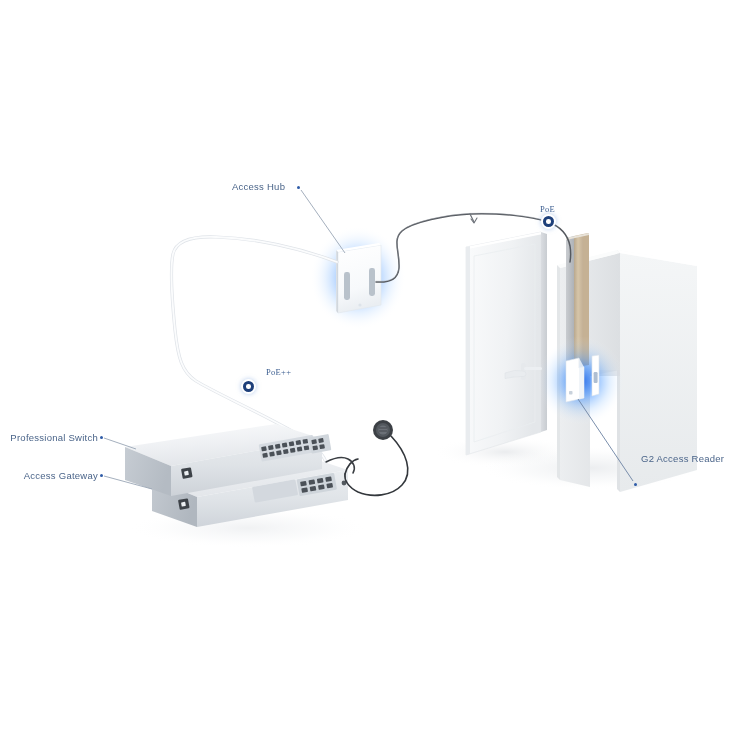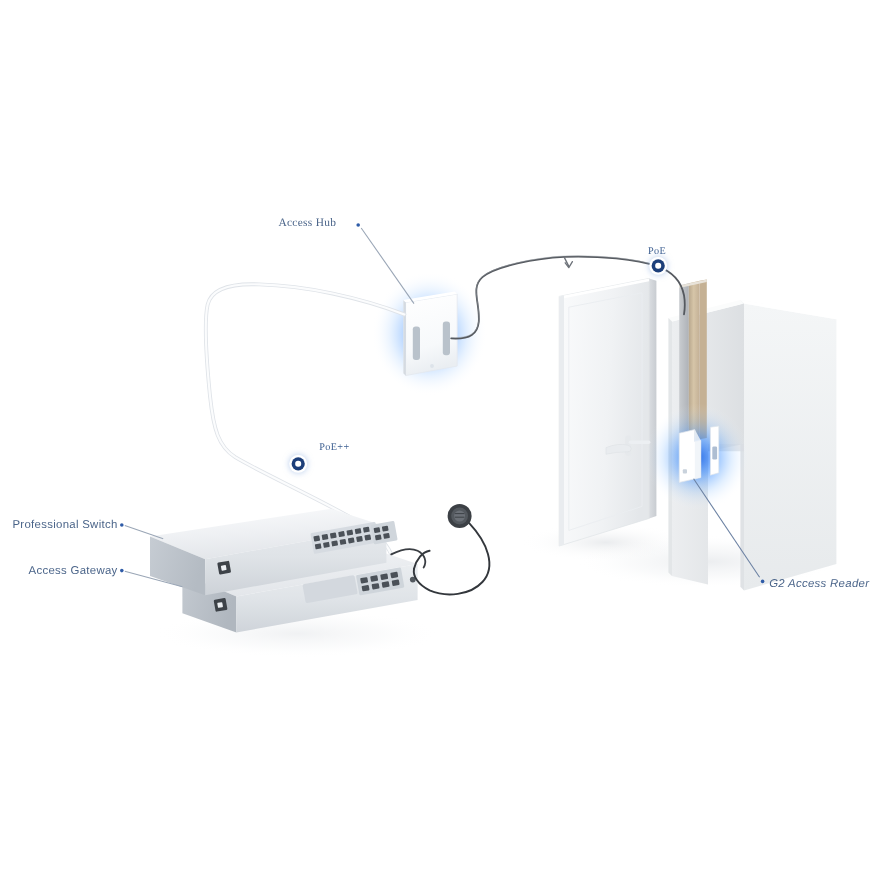--- a/index.html
+++ b/index.html
@@ -383,26 +383,26 @@
   <div class="label left" style="left:0px; top:433px; width:98px;">
     <span>Professional Switch</span>
   </div>
   <div class="dot" style="left:100px; top:436px;"></div>
 
   <div class="label left" style="left:0px; top:471px; width:98px;">
     <span>Access Gateway</span>
   </div>
   <div class="dot" style="left:100px; top:474px;"></div>
 
-  <div class="label right" style="left:232px; top:182px;font-family:Liberation Serif, serif;">
+  <div class="label right" style="left:232px; top:182px;">
     <span>Access Hub</span>
   </div>
   <div class="dot" style="left:297px; top:186px;"></div>
 
-  <div class="label right" style="left:641px; top:482px;font-style:italic;">
+  <div class="label right" style="left:641px; top:454px;">
     <span>G2 Access Reader</span>
   </div>
   <div class="dot" style="left:634px; top:483px;"></div>
 
   <div class="badge-label" style="left:230px; top:368px;margin-left:36px;">
     <span>PoE++</span>
   </div>
   <div class="poe-badge" style="left:243px; top:381px;"></div>
 
   <div class="badge-label" style="left:540px; top:205px;">

